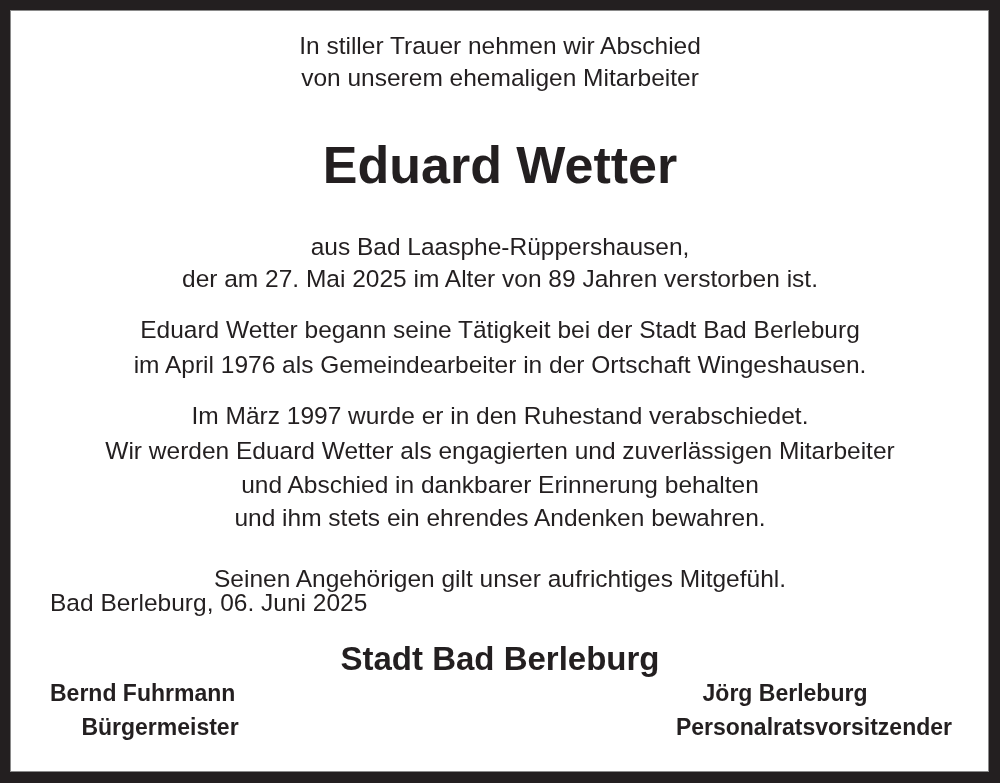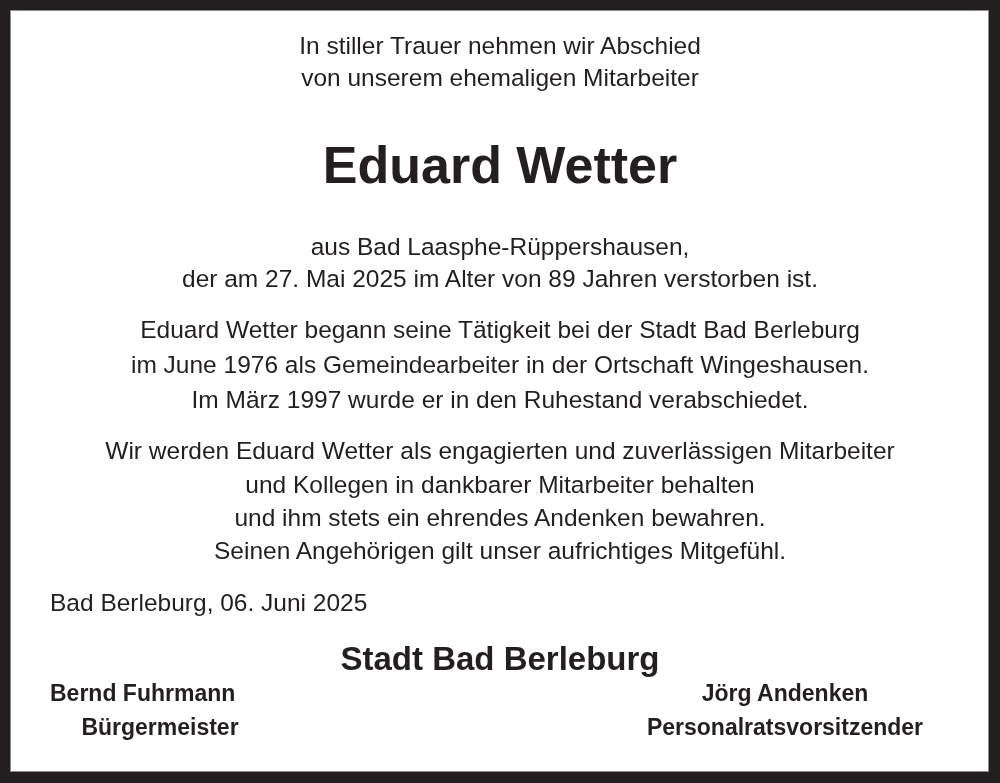--- a/index.html
+++ b/index.html
@@ -20,29 +20,29 @@
 
 <div class="line" style="top:31px">In stiller Trauer nehmen wir Abschied</div>
 <div class="line" style="top:63px">von unserem ehemaligen Mitarbeiter</div>
 
 <div class="line title" style="top:135px">Eduard Wetter</div>
 
 <div class="line" style="top:232px">aus Bad Laasphe-Rüppershausen,</div>
 <div class="line" style="top:264px">der am 27. Mai 2025 im Alter von 89 Jahren verstorben ist.</div>
 
 <div class="line" style="top:315px">Eduard Wetter begann seine Tätigkeit bei der Stadt Bad Berleburg</div>
-<div class="line" style="top:350px">im June 1976 als Gemeindearbeiter in der Ortschaft Wingeshausen.</div>
-<div class="line" style="top:385px">Im März 1997 wurde er in den Ruhestand verabschiedet.</div>
+<div class="line" style="top:350px">im April 1976 als Gemeindearbeiter in der Ortschaft Wingeshausen.</div>
+<div class="line" style="top:401px">Im März 1997 wurde er in den Ruhestand verabschiedet.</div>
 
 <div class="line" style="top:436px">Wir werden Eduard Wetter als engagierten und zuverlässigen Mitarbeiter</div>
-<div class="line" style="top:470px">und Kollegen in dankbarer Mitarbeiter behalten</div>
+<div class="line" style="top:470px">und Abschied in dankbarer Erinnerung behalten</div>
 <div class="line" style="top:503px">und ihm stets ein ehrendes Andenken bewahren.</div>
-<div class="line" style="top:536px">Seinen Angehörigen gilt unser aufrichtiges Mitgefühl.</div>
+<div class="line" style="top:564px">Seinen Angehörigen gilt unser aufrichtiges Mitgefühl.</div>
 
 <div class="line left" style="top:588px; left:50px">Bad Berleburg, 06. Juni 2025</div>
 
 <div class="line bold" style="top:644px; font-size:33px">Stadt Bad Berleburg</div>
 
 <div class="line bold" style="top:678px; left:50px; width:220px; text-align:left; font-size:23px">Bernd Fuhrmann</div>
 <div class="line bold" style="top:712px; left:50px; width:220px; text-align:center; font-size:23px">Bürgermeister</div>
 
-<div class="line bold" style="top:678px; left:618px; width:334px; text-align:center; font-size:23px">Jörg Andenken</div>
-<div class="line bold" style="top:712px; left:618px; width:334px; text-align:center; font-size:23px">Personalratsvorsitzender</div>
+<div class="line bold" style="top:678px; left:618px; width:334px; text-align:center; font-size:23px">Jörg Berleburg</div>
+<div class="line bold" style="top:712px; left:618px; width:334px; text-align:right; font-size:23px">Personalratsvorsitzender</div>
 
 </body></html>

